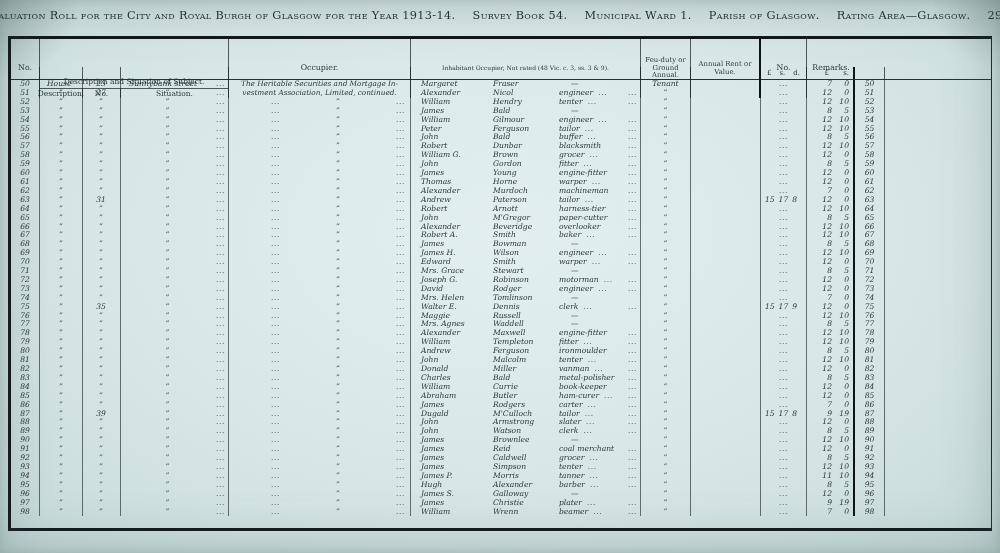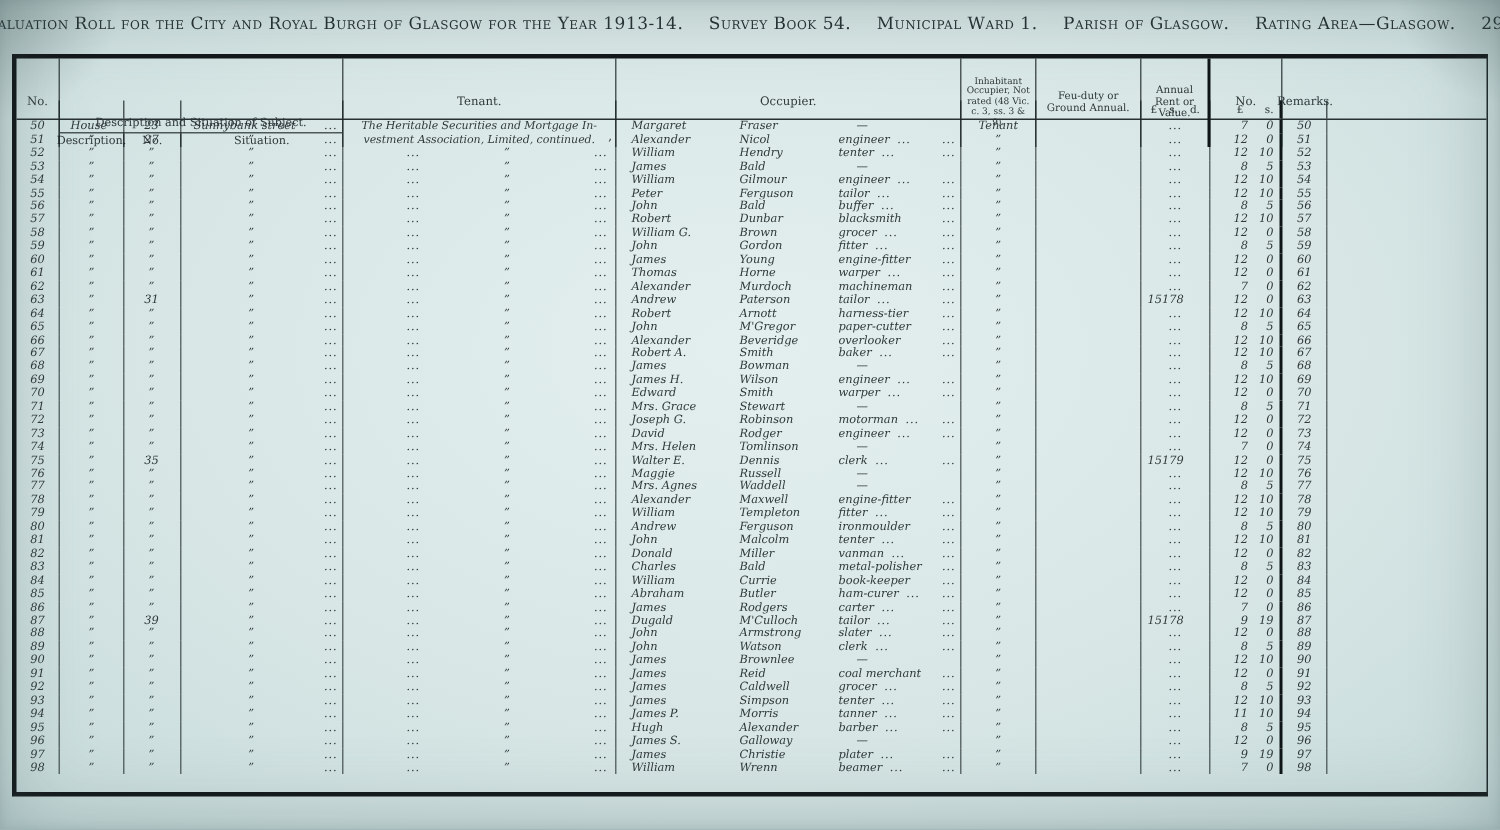--- a/index.html
+++ b/index.html
@@ -64,21 +64,21 @@
   .c4:not(.lft){padding-right:14px;}
   .c4.lft{text-align:left;padding-left:8px;}
   .edots{position:absolute;right:3px;top:0;}
   .dots{letter-spacing:.6px;}
   .propdo{display:flex;justify-content:space-between;padding:0 5px 0 42px;}
   .propline{font-size:7.35px;letter-spacing:-.05px;text-align:center;}
   .tenant{display:grid;grid-template-columns:72px 64px 1fr;padding-left:10px;}
   .occw{position:relative;padding-left:2px;}
   .mdots{margin-left:5px;}
   .dash{padding-left:12px;}
-  .feuvals{display:flex;padding:0 9px 0 4px;}
+  .feuvals{display:flex;justify-content:space-between;padding:0 9px 0 4px;}
   .rent{display:grid;grid-template-columns:1fr 19px;}
   .rl{text-align:right;padding-right:2px;}
   .rs{text-align:right;padding-right:4px;}
 </style>
 </head>
 <body>
 
 <div class="page">
 
   <div class="masthead">
@@ -96,24 +96,20 @@
       <div class="gridh titles">
         <div class="hc">No.</div>
         <div class="hgroup">
           <div class="gtitle">Description and Situation of Subject.</div>
           <div class="gsub">
             <div class="gc">Description.</div>
             <div class="gc">No.</div>
             <div class="gc last">Situation.</div>
           </div>
         </div>
-        <div class="hc">
-          <span>Tenant.</span>
-          <span class="tmark">,</span>
-        </div>
         <div class="hc">Occupier.</div>
         <div class="hc small">Inhabitant Occupier, Not rated (48 Vic. c. 3, ss. 3 &amp; 9).</div>
         <div class="hc feu">Feu-duty or Ground Annual.</div>
         <div class="hc feu thickr">Annual Rent or Value.</div>
         <div class="hc">No.</div>
         <div class="hc last">Remarks.</div>
       </div>
       <div class="grid12 money">
         <div class="mc"></div>
         <div class="mc"></div>

